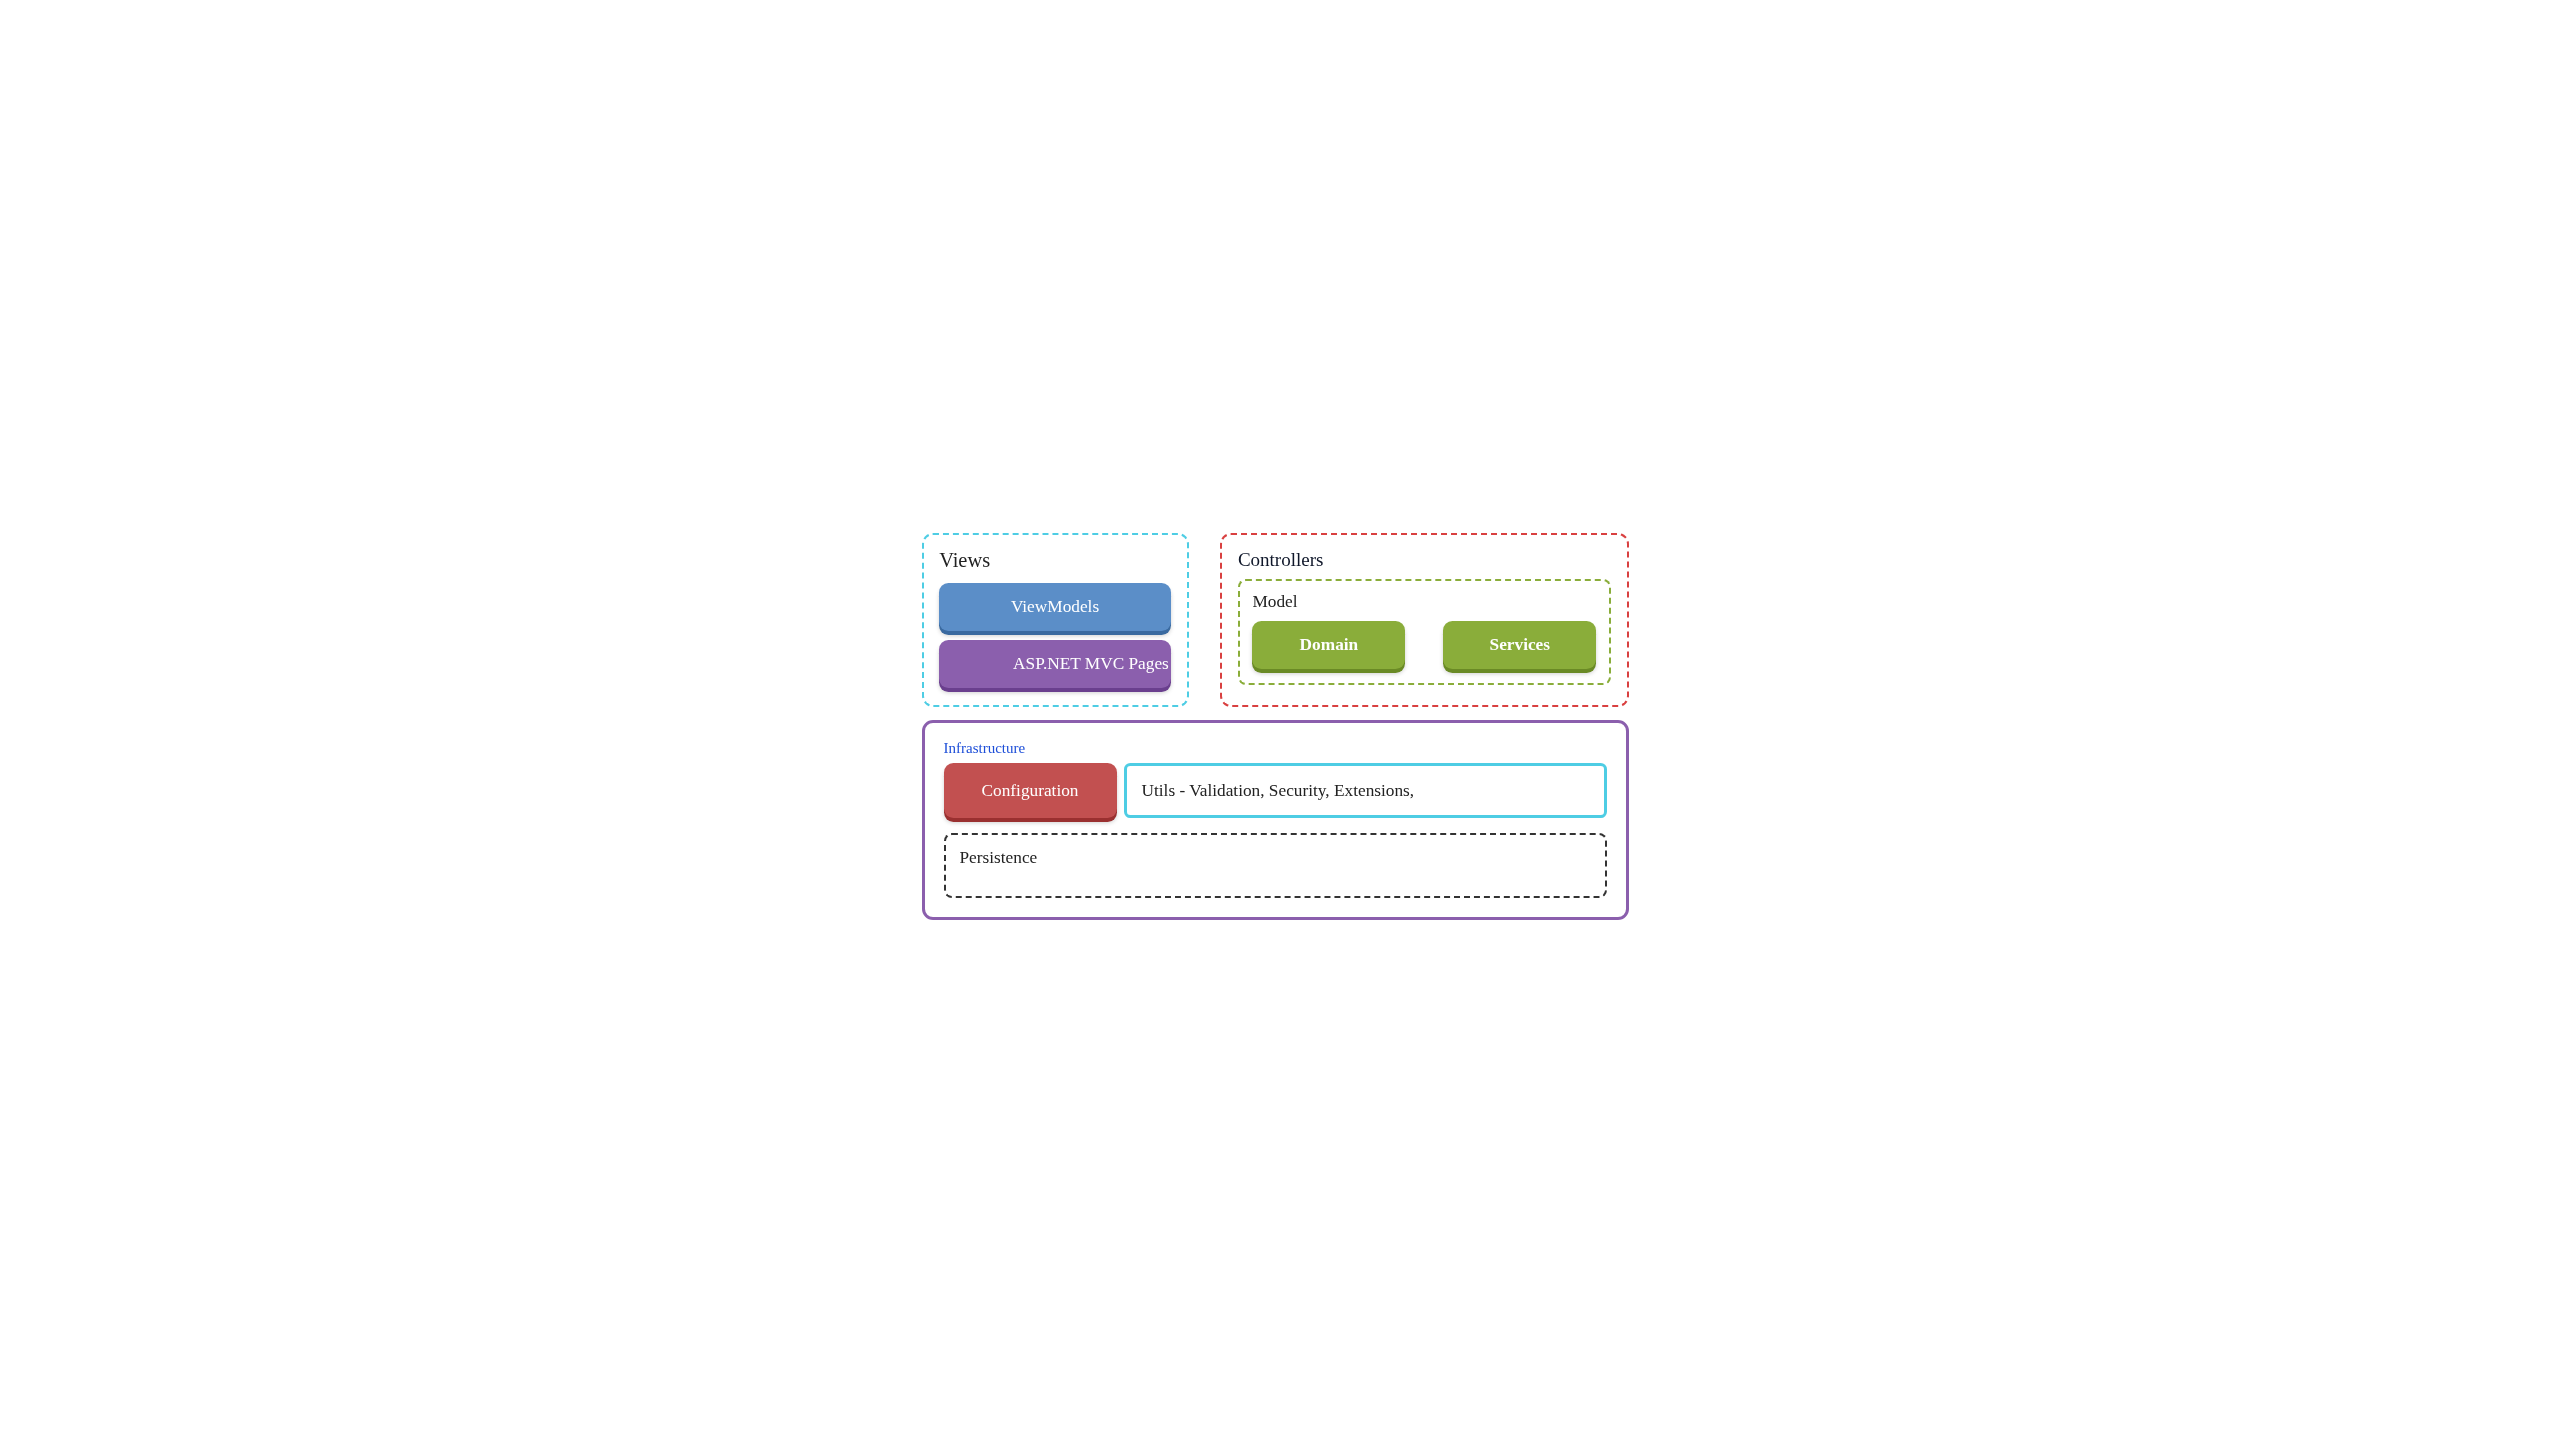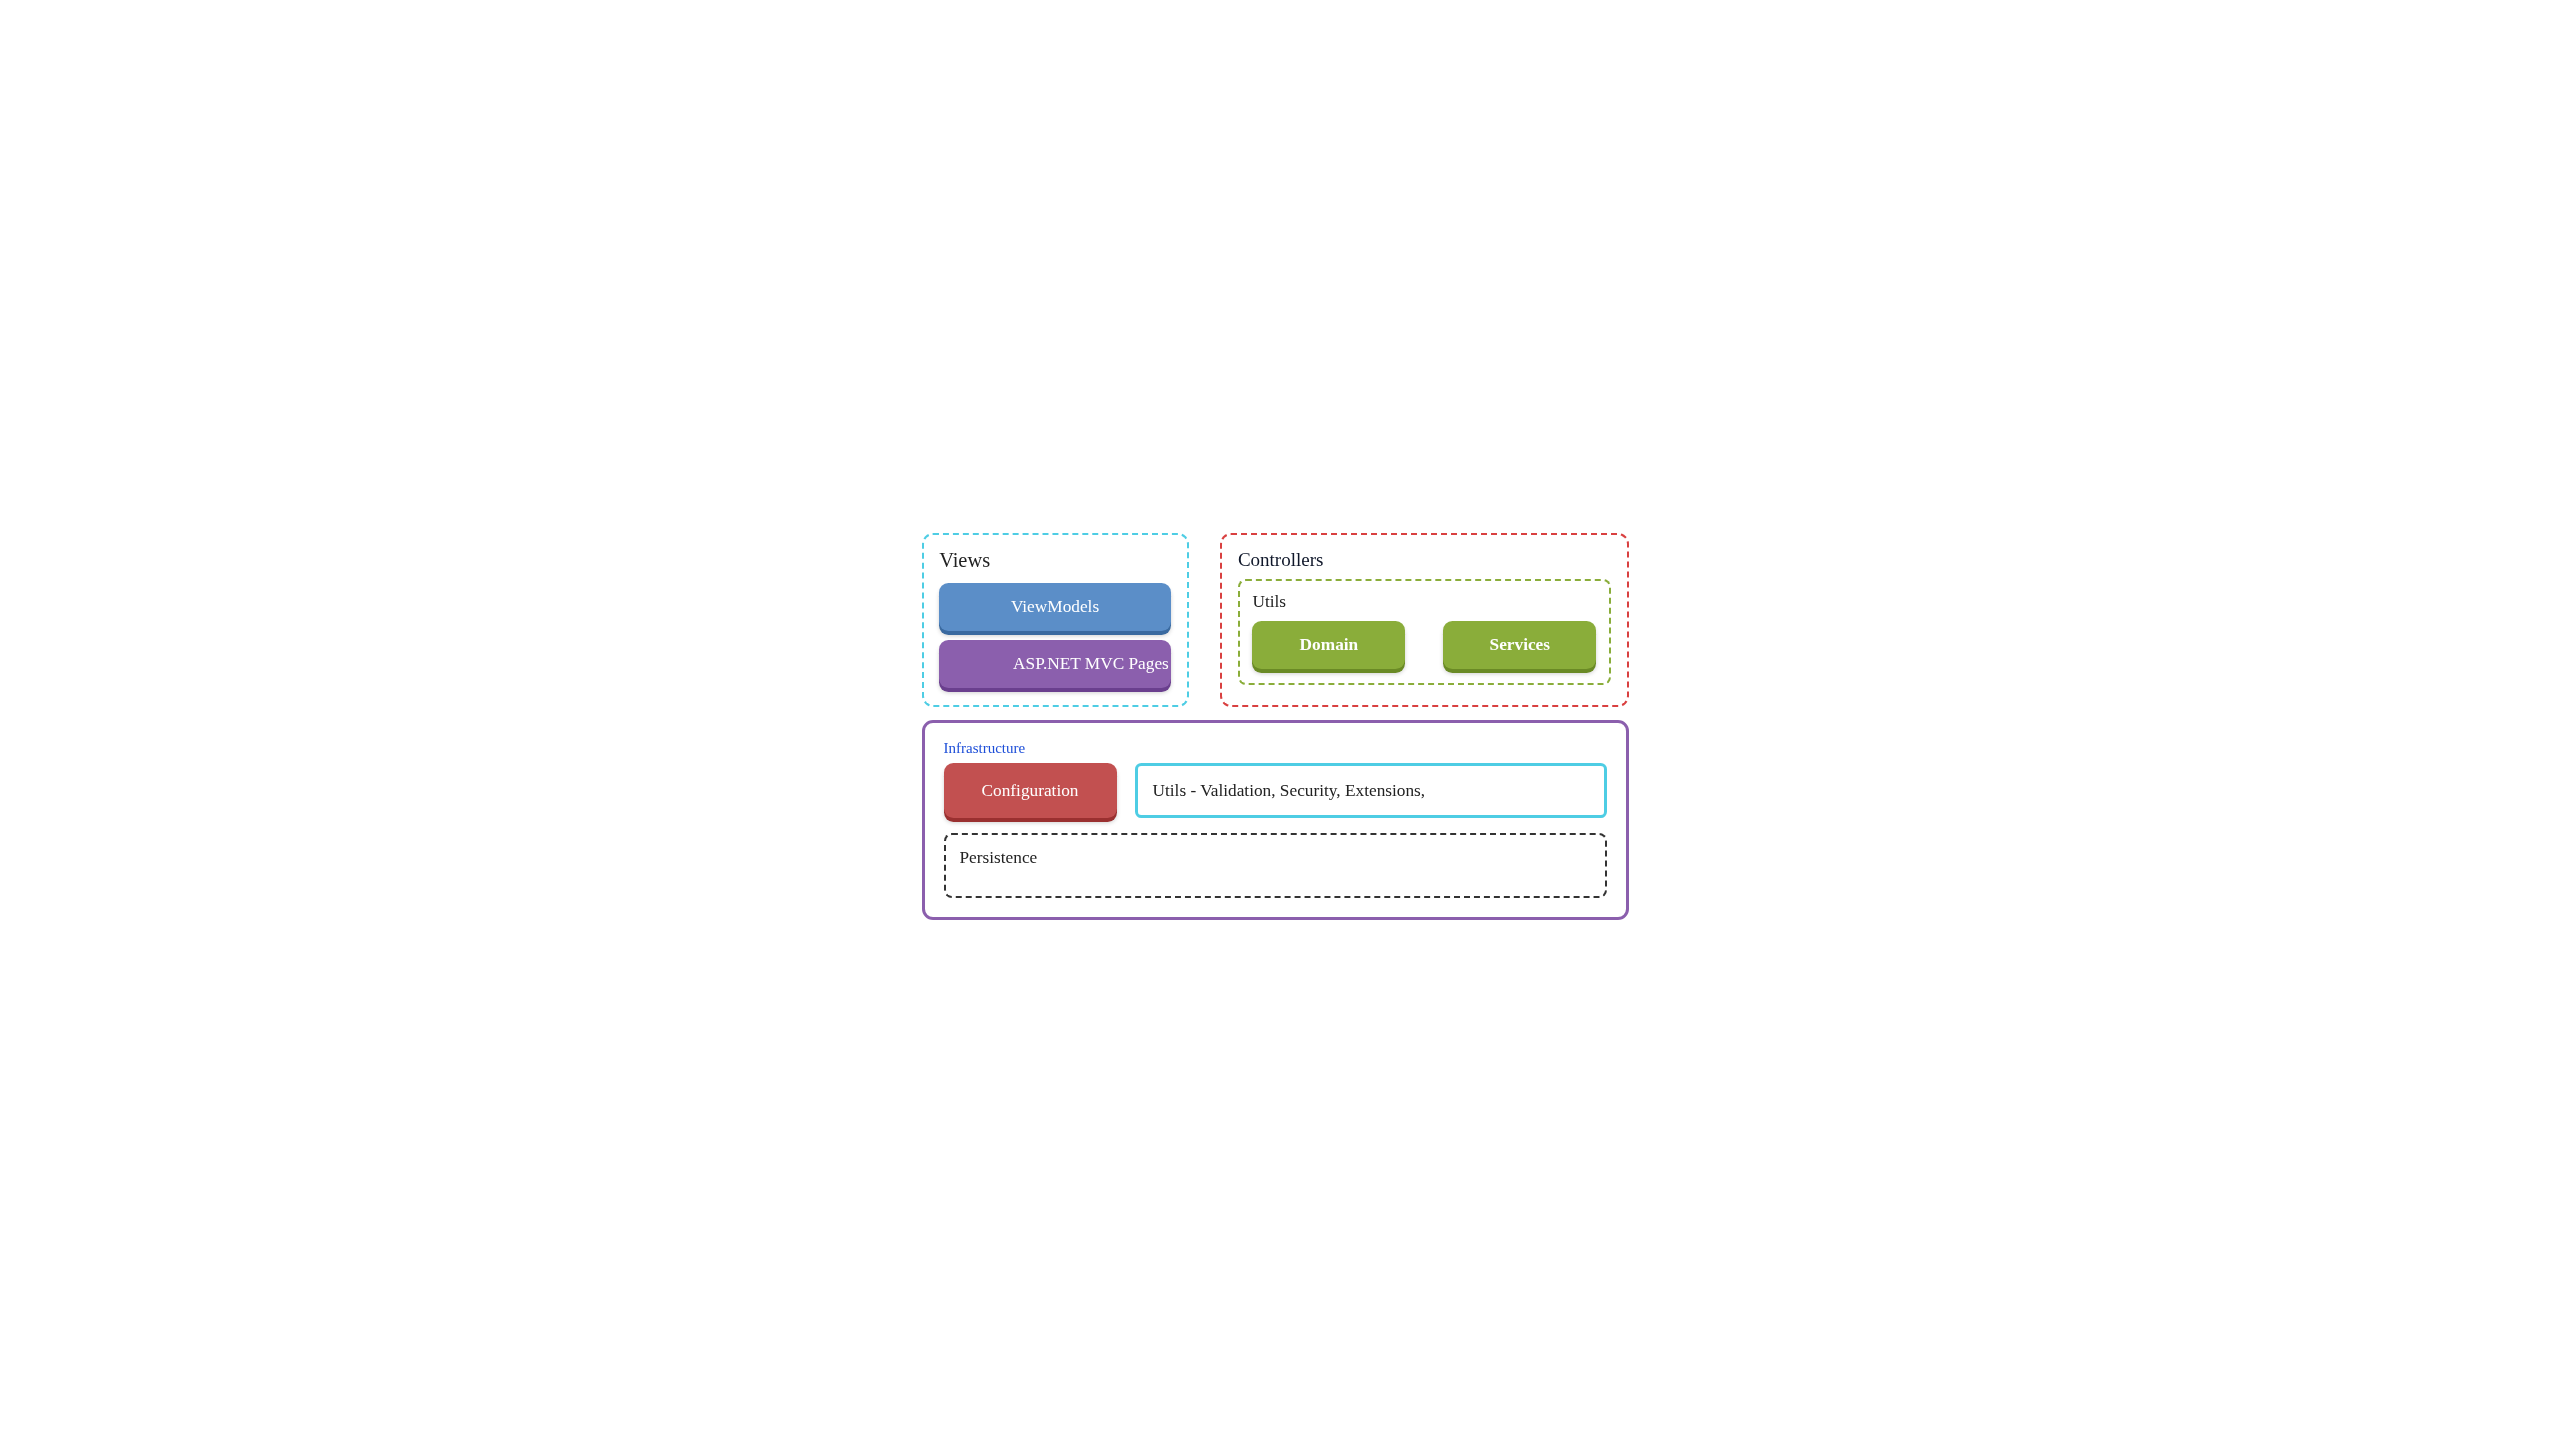--- a/index.html
+++ b/index.html
@@ -128,21 +128,21 @@
     }
 
     .infrastructure-box .section-title {
       font-size: 15px;
       color: #1d4ed8;
       margin-bottom: 6px;
     }
 
     .infra-top-row {
       display: flex;
-      gap: 18px;
+      gap: 7px;
       margin-bottom: 15.7px;
       align-items: stretch;
     }
 
     .config-btn {
       background: #c25050;
       color: #fff;
       font-size: 17.3px;
       border-radius: 9.4px;
       padding: 17.3px 15.7px;
@@ -223,21 +223,21 @@
 
     <div class="views-box">
       <div class="section-title">Views</div>
       <div class="viewmodels-btn">ViewModels</div>
       <div class="aspnet-btn">ASP.NET MVC Pages</div>
     </div>
 
     <div class="controllers-box">
       <div class="section-title">Controllers</div>
       <div class="model-box">
-        <div class="section-title">Utils</div>
+        <div class="section-title">Model</div>
         <div class="model-row">
           <div class="domain-btn">Domain</div>
           <div class="services-btn">Services</div>
         </div>
       </div>
     </div>
 
   </div>
 
   <div class="infrastructure-box">

